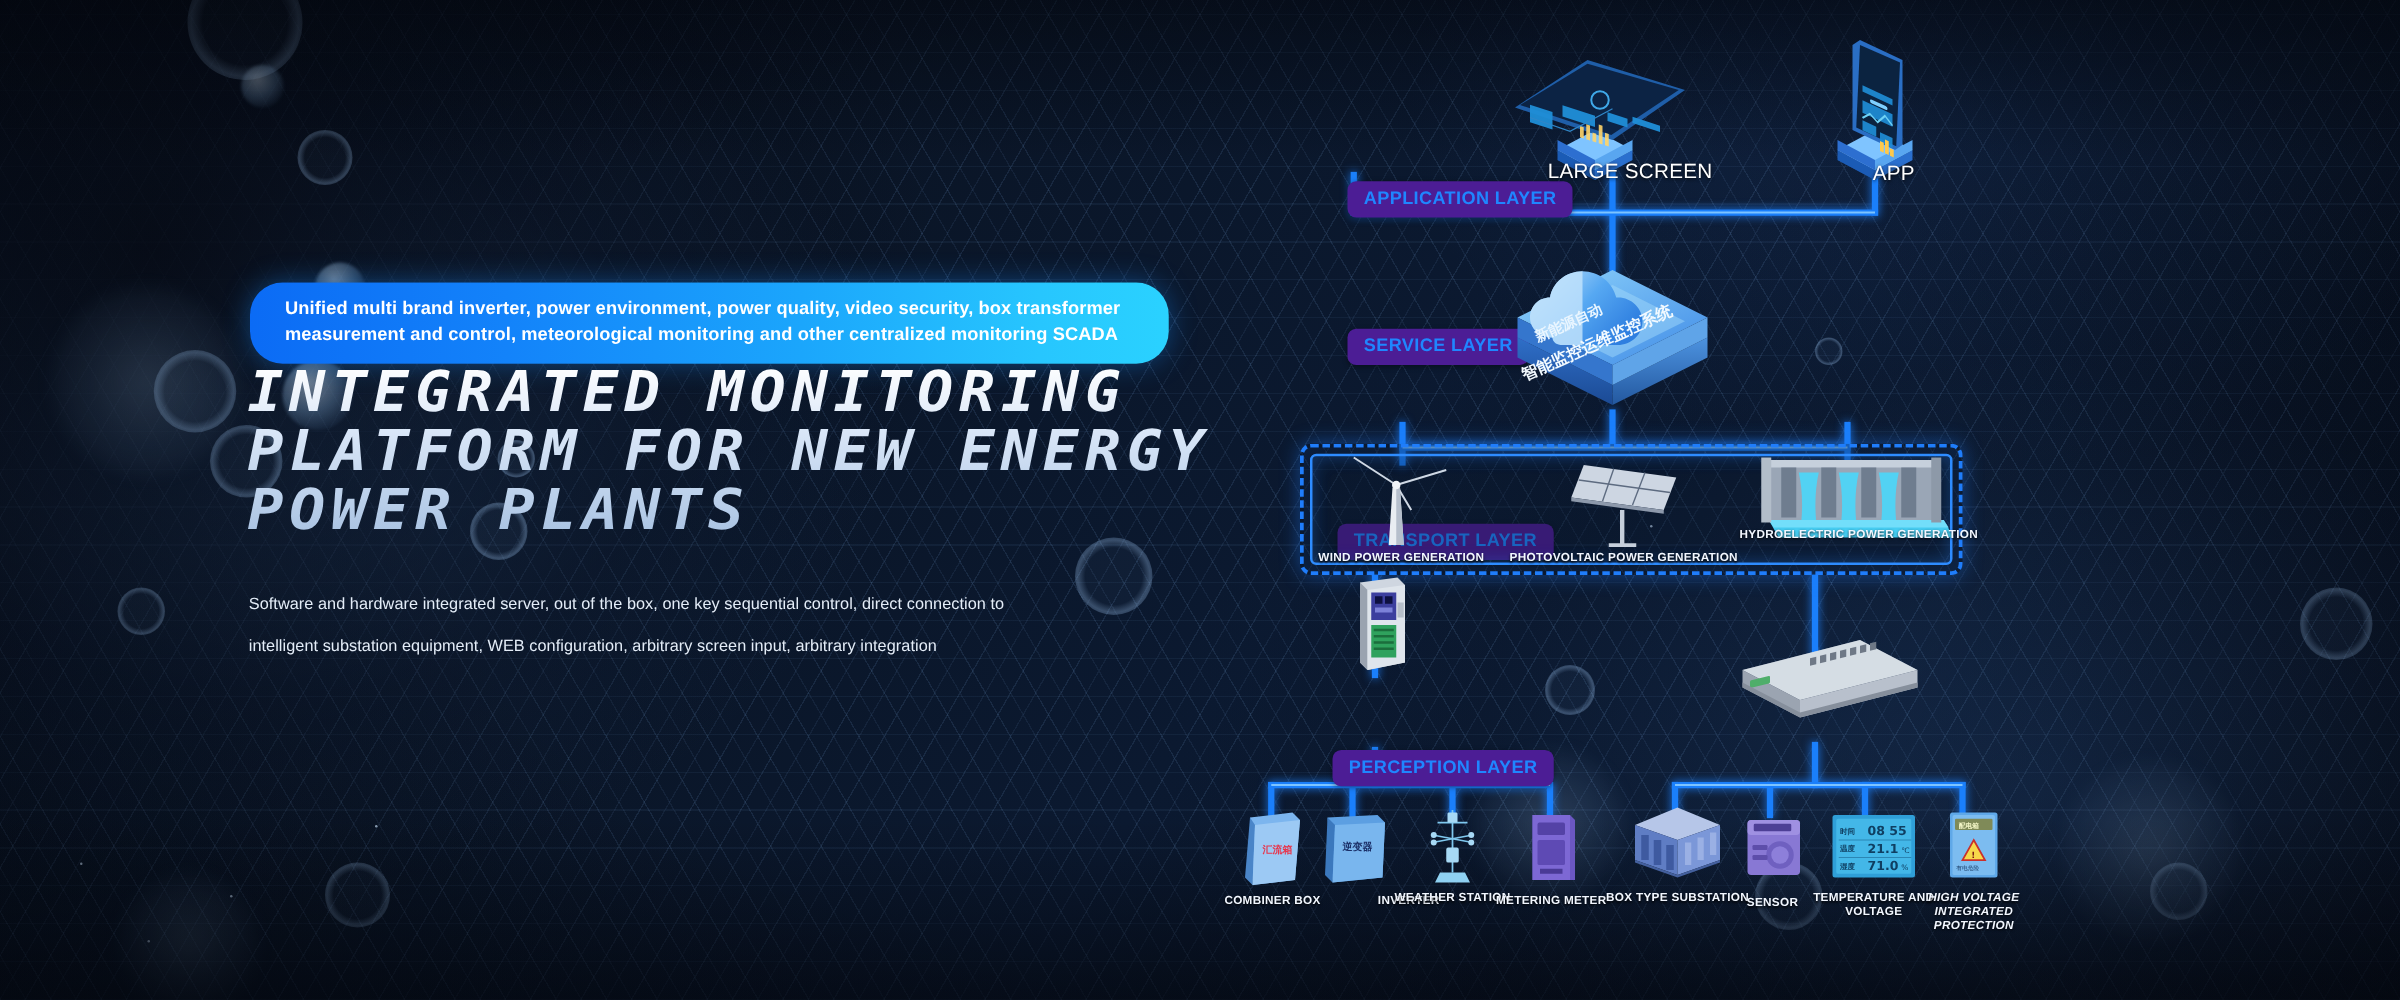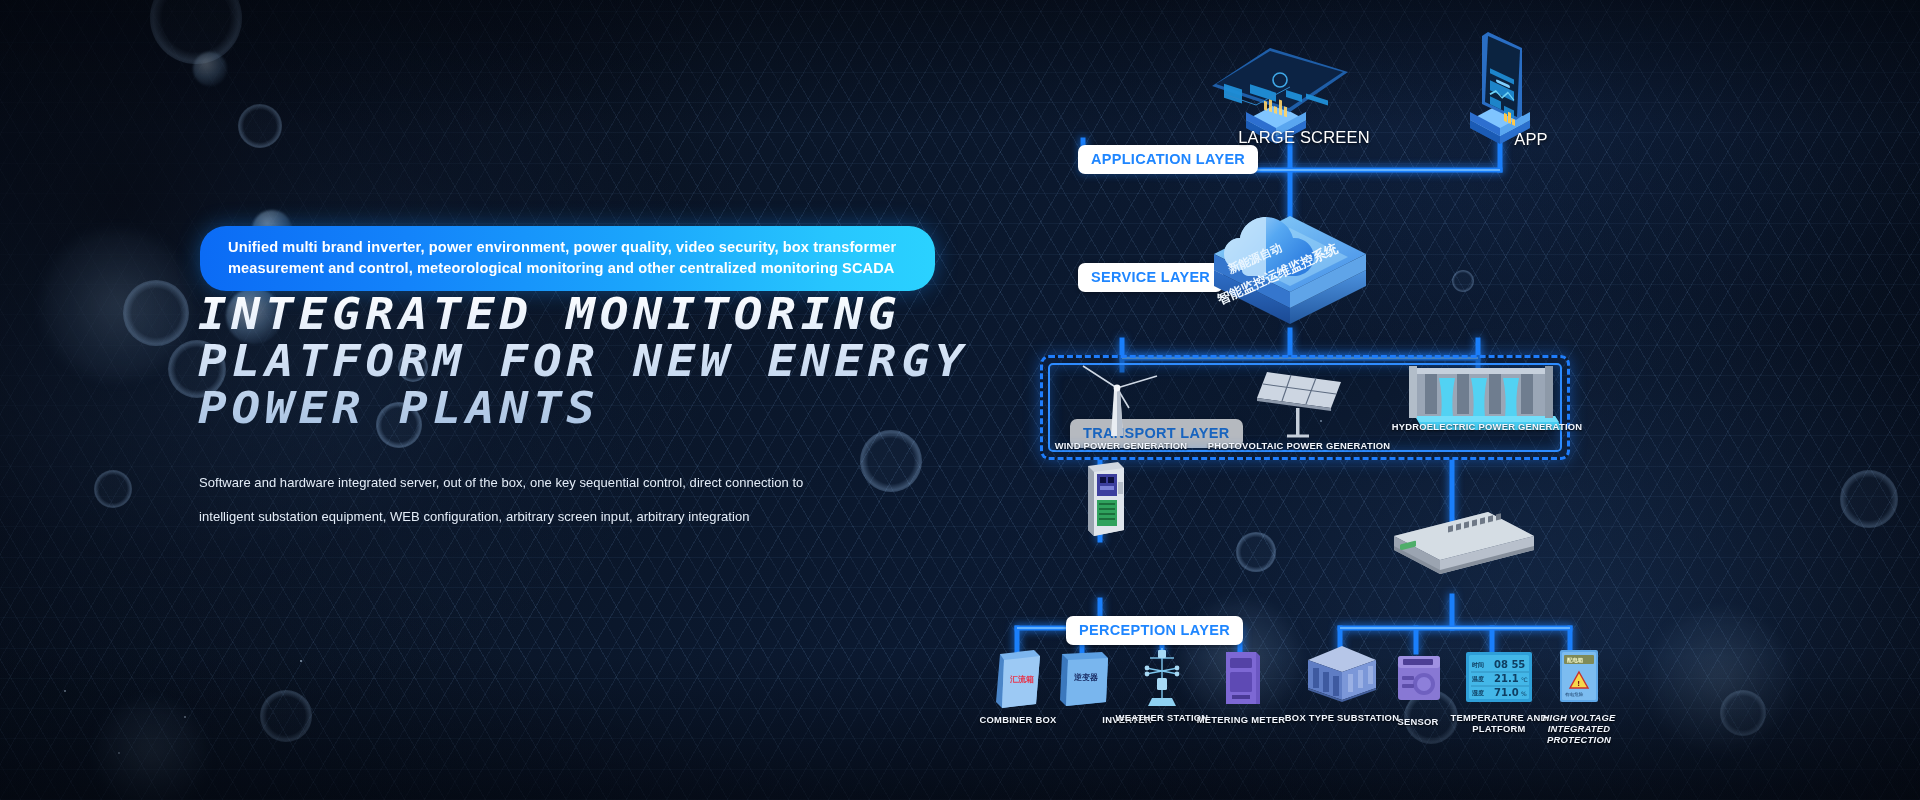--- a/index.html
+++ b/index.html
@@ -90,21 +90,21 @@
     position:absolute; left:199px; top:466px; width:660px;
     color:#e4edf8; font-size:13px; line-height:34px; font-weight:400;
     letter-spacing:.05px;
   }
 
   
   #diagram { position:absolute; left:1040px; top:0; width:880px; height:800px; }
   #diagram svg.wires { position:absolute; inset:0; width:880px; height:800px; overflow:visible; }
 
   .layer-pill {
-    position:absolute; background:#ffffff; color:#1f86ff;
+    position:absolute; background:#4c1d95; color:#1f86ff;
     font-size:14.5px; font-weight:700; letter-spacing:.3px;
     padding:6px 13px 7px; border-radius:7px; white-space:nowrap;
     box-shadow:0 1px 4px rgba(0,0,0,0.35);
   }
 
   .node { position:absolute; }
   .node-label {
     position:absolute; left:50%; transform:translateX(-50%);
     color:#ffffff; text-align:center; white-space:nowrap;
     font-size:16.5px; font-weight:400; letter-spacing:.2px;
@@ -235,21 +235,21 @@
 
   <div class="layer-pill" style="left:38px;top:145px;">
     <span>APPLICATION LAYER</span>
   </div>
   <div class="layer-pill" style="left:38px;top:263px;">
     <span>SERVICE LAYER</span>
   </div>
   <div class="layer-pill" style="left:30px;top:419px;">
     <span>TRANSPORT LAYER</span>
   </div>
-  <div class="layer-pill" style="left:26px;top:616px;">
+  <div class="layer-pill" style="left:26px;top:600px;">
     <span>PERCEPTION LAYER</span>
   </div>
 
 
   <div class="node" style="left:154px;top:28px;width:170px;height:142px;">
     <svg width="170" height="120" viewBox="0 0 170 120">
       <g>
         <path d="M82 84 L112 100 L82 116 L52 100 Z" fill="#2f7fe0" opacity=".5"></path>
         <path d="M52 92 L82 108 L82 116 L52 100 Z" fill="#1b5bb5"></path>
         <path d="M82 108 L112 92 L112 100 L82 116 Z" fill="#2a6fce"></path>
@@ -297,21 +297,21 @@
         </g>
         <polyline points="52,40 58,34 64,38 70,30 76,35" fill="none" stroke="#6fd2f5" stroke-width="1.4" transform="skewY(25)"></polyline>
         <g fill="#ffc94a">
           <rect x="66" y="52" width="3" height="8" transform="skewY(25)"></rect>
           <rect x="70" y="49" width="3" height="11" transform="skewY(25)"></rect>
           <rect x="74" y="54" width="3" height="6" transform="skewY(25)"></rect>
         </g>
         <rect x="58" y="22" width="14" height="3" rx="1.5" fill="#7fd0ff" transform="skewY(25)"></rect>
       </g>
     </svg>
-    <div class="node-label" style="top:100px;left:77px;margin-left:16px;">APP</div>
+    <div class="node-label" style="top:100px;left:77px;">APP</div>
   </div>
 
   <div class="node" style="left:140px;top:208px;width:220px;height:130px;">
     <svg width="220" height="130" viewBox="0 0 220 130">
       <defs>
         <linearGradient id="srvTop" x1="0" y1="0" x2="1" y2="1">
           <stop offset="0" stop-color="#8fd4fb"></stop>
             <stop offset="1" stop-color="#3f8ae6"></stop>
         </linearGradient>
         <linearGradient id="srvL" x1="0" y1="0" x2="0" y2="1">
@@ -569,21 +569,21 @@
           <text x="20" y="47" fill="#0d3a5c" font-size="6" font-weight="700">湿度</text>
           <text x="42" y="48" fill="#0f3f62" font-size="10" font-weight="700">71.0</text>
           <text x="69" y="48" fill="#0d3a5c" font-size="6">%</text>
         </g>
         <line x1="19" y1="24" x2="77" y2="24" stroke="#2b86b4" stroke-width=".8"></line>
         <line x1="19" y1="38" x2="77" y2="38" stroke="#2b86b4" stroke-width=".8"></line>
       </g>
     </svg>
     <div class="tiny-label tl-wrap" style="top:64px;left:47px;">
       <span>TEMPERATURE AND</span><br>
-      <span>PLATFORM</span>
+      <span>VOLTAGE</span>
     </div>
   </div>
 
   <div class="node" style="left:496px;top:646px;width:86px;height:94px;">
     <svg width="86" height="62" viewBox="0 0 86 62">
       <g>
         <rect x="24" y="4" width="38" height="52" rx="2" fill="#5fa8e8"></rect>
         <rect x="26" y="6" width="34" height="48" rx="1.5" fill="#7cbcf0"></rect>
         <rect x="28" y="9" width="30" height="9" rx="1" fill="#7f8a58"></rect>
         <text x="31" y="16" fill="#f4f7c8" font-size="5.4" font-weight="700" font-family="'DejaVu Sans', sans-serif">配电箱</text>

